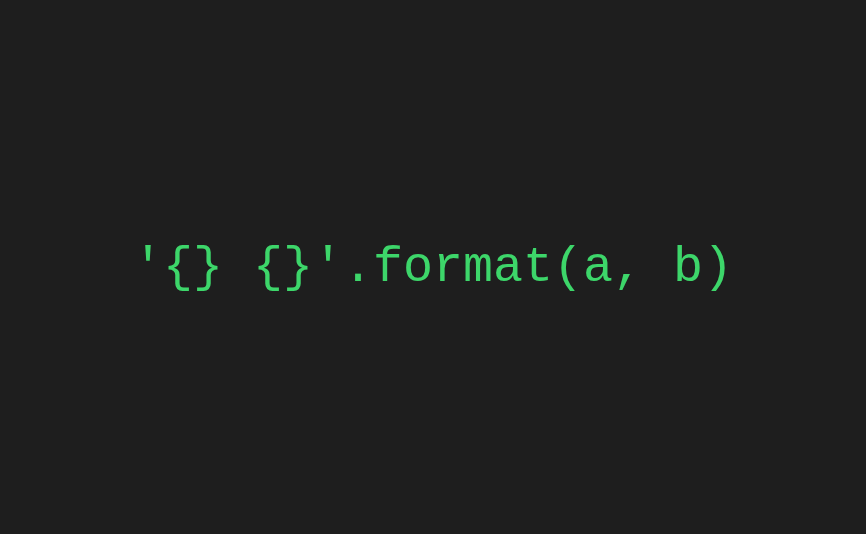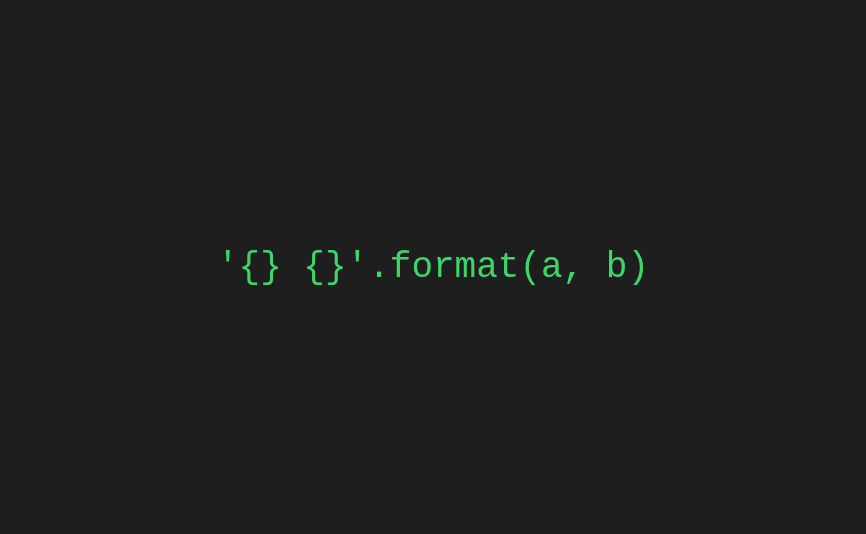--- a/index.html
+++ b/index.html
@@ -11,21 +11,21 @@
       width: 866px;
       height: 534px;
       background-color: #1e1e1e;
       display: flex;
       align-items: center;
       justify-content: center;
       overflow: hidden;
     }
     .code-text {
       font-family: 'SF Mono', 'Monaco', 'Menlo', 'Consolas', 'Courier New', monospace;
-      font-size: 36px;
+      font-size: 50px;
       color: #3dd66a;
       white-space: pre;
       letter-spacing: 0px;
     }
   </style>
 </head>
 <body>
 
 <div class="code-text">'{} {}'.format(a, b)</div>
 

